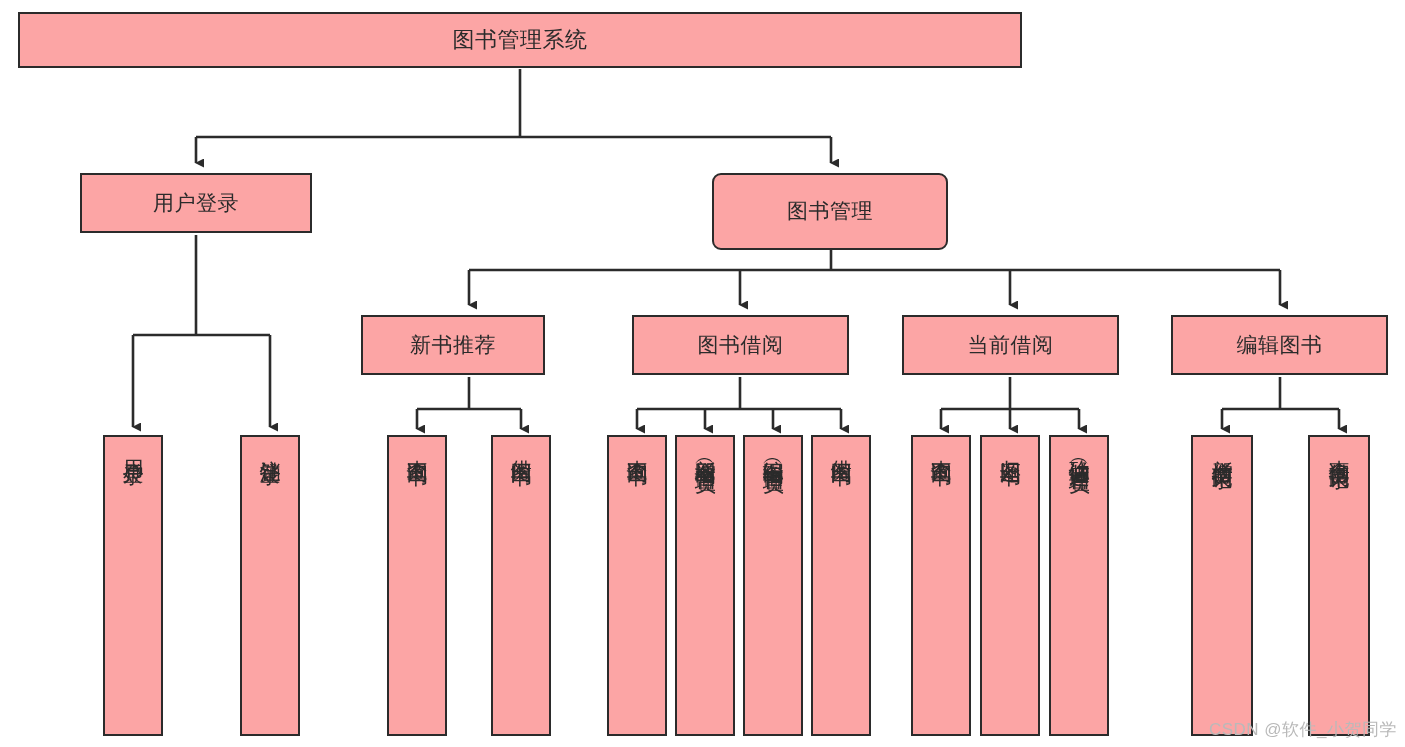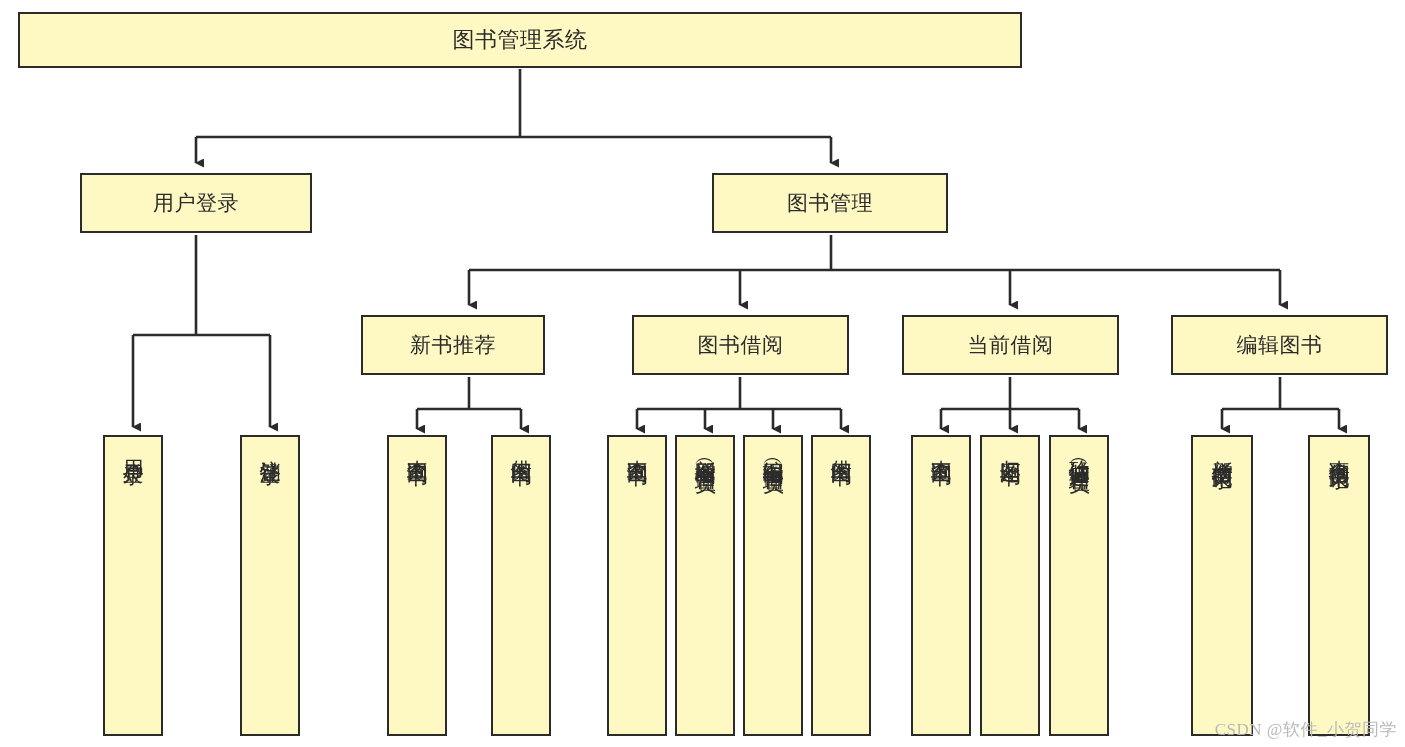--- a/index.html
+++ b/index.html
@@ -24,21 +24,21 @@
     position: absolute;
     left: 0;
     top: 0;
     width: 1405px;
     height: 747px;
     pointer-events: none;
   }
   .node {
     position: absolute;
     box-sizing: border-box;
-    background: #fef9c3;
+    background: #fca5a5;
     border: 2px solid #2b2b2b;
     display: flex;
     align-items: center;
     justify-content: center;
     color: #2b2b2b;
     z-index: 2;
   }
   .node-label {
     display: block;
     text-align: center;
@@ -67,21 +67,21 @@
     white-space: nowrap;
   }
   #watermark {
     position: absolute;
     right: 8px;
     bottom: 6px;
     font-size: 17px;
     color: #b9b9b9;
     letter-spacing: 0.5px;
     z-index: 5;
-    font-family: Liberation Serif, serif;
+    font-family: Liberation Sans, sans-serif;
   }
 </style>
 </head>
 <body>
 
 <div id="diagram-root">
 
   <svg id="edge-layer" viewBox="0 0 1405 747" width="1405" height="747" xmlns="http://www.w3.org/2000/svg">
     <defs>
       <marker id="arrowhead" markerWidth="9" markerHeight="9" refX="4.5" refY="8" orient="auto" markerUnits="userSpaceOnUse">
@@ -134,21 +134,21 @@
   </svg>
 
   <div class="node root horizontal" style="left:18px; top:12px; width:1004px; height:56px;">
     <span class="node-label">图书管理系统</span>
   </div>
 
   <div class="node horizontal" style="left:80px; top:173px; width:232px; height:60px;">
     <span class="node-label">用户登录</span>
   </div>
 
-  <div class="node horizontal" style="left:712px; top:173px; width:236px; height:60px;">
+  <div class="node horizontal" style="left:712px; top:173px; width:236px; height:77px;border-radius:9px;">
     <span class="node-label">图书管理</span>
   </div>
 
   <div class="node horizontal" style="left:361px; top:315px; width:184px; height:60px;">
     <span class="node-label">新书推荐</span>
   </div>
 
   <div class="node horizontal" style="left:632px; top:315px; width:217px; height:60px;">
     <span class="node-label">图书借阅</span>
   </div>

